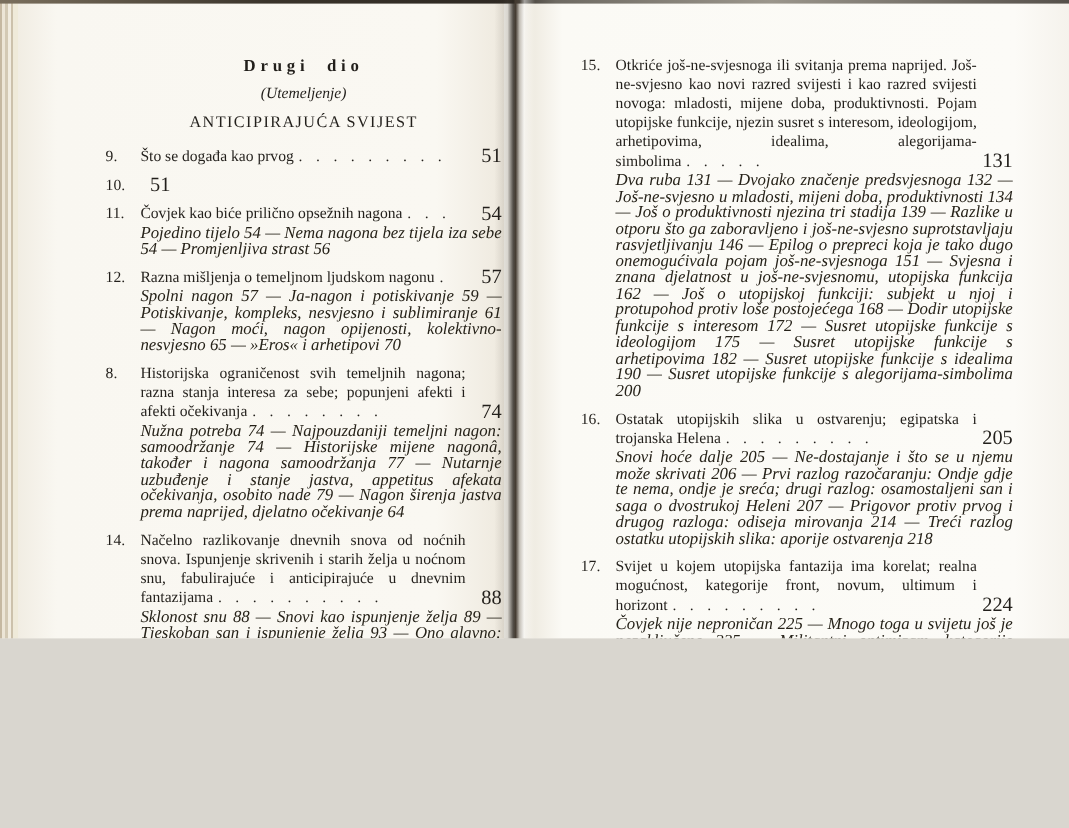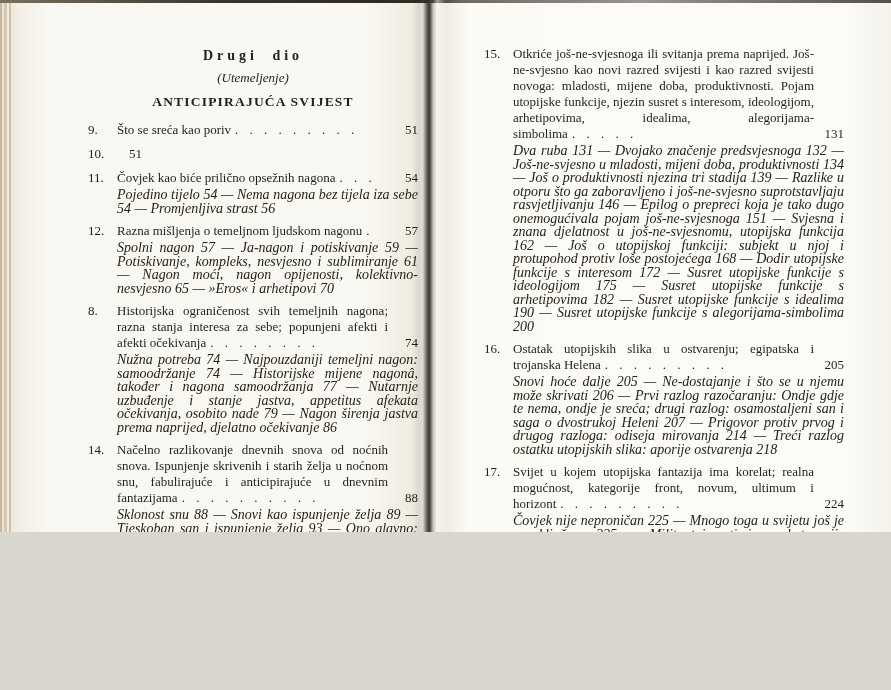--- a/index.html
+++ b/index.html
@@ -24,26 +24,26 @@
   .bottom-right{position:absolute;left:427px;top:672px;width:464px;height:18px;
     background:#18140f;border-top:1px solid #443e35;}
 
   .page-col{position:absolute;}
   .page-col.left{left:88px;top:42px;width:330px;}
   .page-col.right{left:484px;top:46px;width:360px;}
 
   .header{text-align:center;padding-top:6px;margin-bottom:12px;}
   .part-label{font-size:14px;font-weight:bold;letter-spacing:4px;word-spacing:7px;}
   .part-subtitle{font-style:italic;font-size:13px;margin-top:6px;}
-  .part-title{font-size:13.5px;font-weight:bold;letter-spacing:1.2px;margin-top:8px;}
+  .part-title{font-size:13.5px;font-weight:normal;letter-spacing:1.2px;margin-top:8px;}
 
   .entry{display:flex;align-items:flex-start;flex-wrap:wrap;margin-bottom:8px;}
   .entry .num{flex:none;width:24px;text-align:left;font-size:13px;line-height:16px;}
   .entry .body{flex:1;margin-left:5px;font-size:13px;line-height:16px;text-align:justify;}
-  .entry .pageno{flex:none;width:30px;text-align:right;font-size:13px;line-height:16px;align-self:flex-end;}
+  .entry .pageno{flex:none;width:30px;text-align:right;font-size:17px;line-height:16px;align-self:flex-end;}
   .leader{word-spacing:6px;letter-spacing:1px;margin-left:4px;white-space:nowrap;}
   .entry .sub{flex-basis:100%;margin-left:29px;margin-top:2px;
     font-size:14px;line-height:13.5px;text-align:justify;color:#262219;font-style:italic;}
   .sub:empty{display:none;}
 
   .folio{position:absolute;font-size:11px;font-weight:bold;letter-spacing:.5px;}
   .folio.left{left:64px;top:604px;}
   .folio.right{left:799px;top:604px;}
 </style>
 </head>
@@ -60,21 +60,21 @@
 
   <div class="page-col left">
     <div class="header">
       <div class="part-label">Drugi dio</div>
       <div class="part-subtitle">(Utemeljenje)</div>
       <div class="part-title">ANTICIPIRAJUĆA SVIJEST</div>
     </div>
     <div id="left-entries">
   <div class="entry">
     <span class="num">9.</span>
-    <span class="body"><span>Što se sreća kao poriv</span><span class="leader">. . . . . . . . .</span></span>
+    <span class="body"><span>Što se događa kao prvog</span><span class="leader">. . . . . . . . .</span></span>
     <span class="pageno">51</span>
 
   </div>
 
   <div class="entry">
     <span class="num">10.</span>
     <span class="pageno">51</span>
 
   </div>
 
@@ -89,21 +89,21 @@
     <span class="num">12.</span>
     <span class="body"><span>Razna mišljenja o temeljnom ljudskom nagonu</span><span class="leader">.</span></span>
     <span class="pageno">57</span>
     <div class="sub">Spolni nagon 57 — Ja-nagon i potiskivanje 59 — Potiskivanje, kompleks, nesvjesno i sublimiranje 61 — Nagon moći, nagon opijenosti, kolektivno-nesvjesno 65 — »Eros« i arhetipovi 70</div>
   </div>
 
   <div class="entry">
     <span class="num">8.</span>
     <span class="body"><span>Historijska ograničenost svih temeljnih nagona; razna stanja interesa za sebe; popunjeni afekti i afekti očekivanja</span><span class="leader">. . . . . . . .</span></span>
     <span class="pageno">74</span>
-    <div class="sub">Nužna potreba 74 — Najpouzdaniji temeljni nagon: samoodržanje 74 — Historijske mijene nagonâ, također i nagona samoodržanja 77 — Nutarnje uzbuđenje i stanje jastva, appetitus afekata očekivanja, osobito nade 79 — Nagon širenja jastva prema naprijed, djelatno očekivanje 86</div>
+    <div class="sub">Nužna potreba 74 — Najpouzdaniji temeljni nagon: samoodržanje 74 — Historijske mijene nagonâ, također i nagona samoodržanja 77 — Nutarnje uzbuđenje i stanje jastva, appetitus afekata očekivanja, osobito nade 79 — Nagon širenja jastva prema naprijed, djelatno očekivanje 64</div>
   </div>
 
   <div class="entry">
     <span class="num">14.</span>
     <span class="body"><span>Načelno razlikovanje dnevnih snova od noćnih snova. Ispunjenje skrivenih i starih želja u noćnom snu, fabulirajuće i anticipirajuće u dnevnim fantazijama</span><span class="leader">. . . . . . . . . .</span></span>
     <span class="pageno">88</span>
     <div class="sub">Sklonost snu 88 — Snovi kao ispunjenje želja 89 — Tjeskoban san i ispunjenje želja 93 — Ono glavno: dnevni san nije polazna stepenica noćnog sna 98 — Prvi i drugi karakter dnevnog sna: slobodan put, sačuvani ego 100 — Treći karakter dnevnog sna: poboljšavanje svijeta 105 — Četvrti karakter dnevnog sna: putovanje do kraja 109 — Prožimanje dnevnih i noćnih igara sna, njegovo razrješenje 114 — Još jednom sklonost snu: »raspoloženje« kao medij dnevnih snova 118 — Još jednom afekti očekivanja (tjeskoba, strah, strava, očaj, nada, pouzdanje) i san na javi 123</div>
   </div>
 </div>
   </div>

